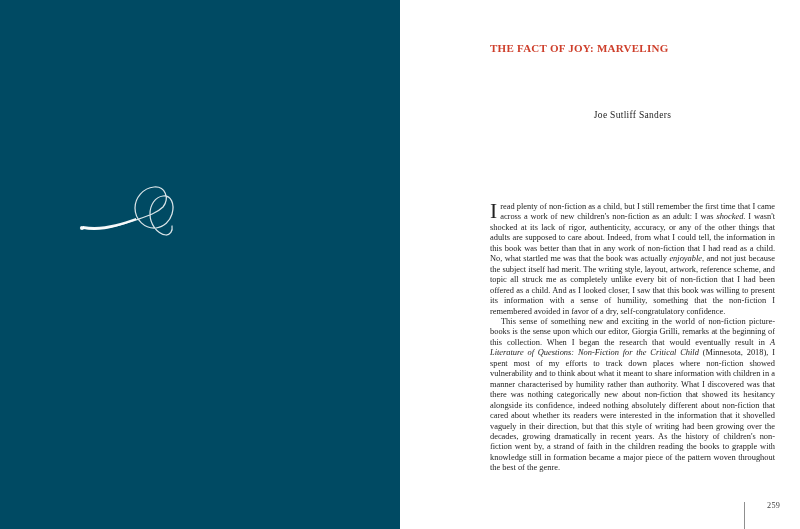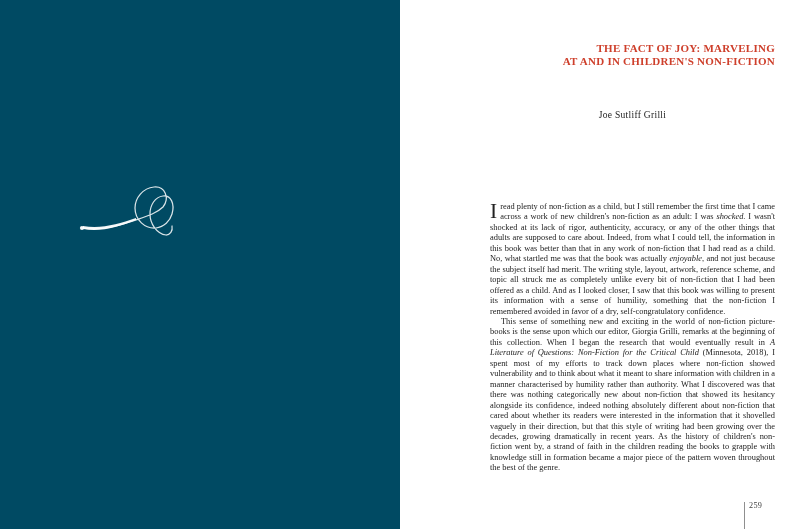--- a/index.html
+++ b/index.html
@@ -17,21 +17,21 @@
   #flourish{
     position:absolute;left:60px;top:172px;width:130px;height:68px;
   }
   
   #right-page{
     position:absolute;left:400px;top:0;width:400px;height:529px;
     background:#ffffff;
   }
   .title-block{
     position:absolute;left:90px;top:42px;width:285px;
-    text-align:right;
+    text-align:left;
     color:#CE3F2B;
     font-weight:bold;
     font-size:11px;
     line-height:13px;
     letter-spacing:0.25px;
   }
   .author{
     position:absolute;left:90px;top:110px;width:285px;
     text-align:center;
     color:#1c1c1c;
@@ -55,21 +55,21 @@
     color:#222222;
   }
   .pagenum-block{
     position:absolute;left:344px;top:501px;height:28px;
   }
   .pagenum-rule{
     position:absolute;left:0;top:1px;width:1px;height:27px;
     background:#8f8f8f;
   }
   .pagenum{
-    position:absolute;left:5px;top:0;
+    position:absolute;left:23px;top:0;
     font-size:8.2px;color:#3f3f3f;letter-spacing:0.3px;
     white-space:nowrap;
   }
 </style>
 </head>
 <body>
 
 <div id="spread">
 
   <div id="left-page">
@@ -87,24 +87,23 @@
                C 90,52 97,62 106,63
                C 110,63 113,59 112,54" fill="none" stroke="#ffffff" stroke-width="1.25" stroke-linecap="round" opacity="0.85"></path>
       <path d="M 23,57 C 42,60 58,55 76,48 L 76,46 C 58,52 42,57 23,54 Z" fill="#ffffff" opacity="0.95"></path>
     </svg>
   </div>
 
   <div id="right-page">
 
     <div class="title-block">
       <div>THE FACT OF JOY: MARVELING</div>
-      <div>AT AND IN CHILDREN'S NON-FICTION</div>
     </div>
 
-    <div class="author">Joe Sutliff Grilli</div>
+    <div class="author">Joe Sutliff Sanders</div>
 
     <div class="article">
         <p class="body-para first"><span class="dropcap">I</span><span>read plenty of non-fiction as a child, but I still remember the first time that I came across a work of new children's non-fiction as an adult: I was </span><i>shocked</i><span>. I wasn't shocked at its lack of rigor, authenticity, accuracy, or any of the other things that adults are supposed to care about. Indeed, from what I could tell, the information in this book was better than that in any work of non-fiction that I had read as a child. No, what startled me was that the book was actually </span><i>enjoyable</i><span>, and not just because the subject itself had merit. The writing style, layout, artwork, reference scheme, and topic all struck me as completely unlike every bit of non-fiction that I had been offered as a child. And as I looked closer, I saw that this book was willing to present its information with a sense of humility, something that the non-fiction I remembered avoided in favor of a dry, self-congratulatory confidence.</span></p>
         <p class="body-para"><span>This sense of something new and exciting in the world of non-fiction picture-books is the sense upon which our editor, Giorgia Grilli, remarks at the beginning of this collection. When I began the research that would eventually result in </span><i>A Literature of Questions: Non-Fiction for the Critical Child</i><span> (Minnesota, 2018), I spent most of my efforts to track down places where non-fiction showed vulnerability and to think about what it meant to share information with children in a manner characterised by humility rather than authority. What I discovered was that there was nothing categorically new about non-fiction that showed its hesitancy alongside its confidence, indeed nothing absolutely different about non-fiction that cared about whether its readers were interested in the information that it shovelled vaguely in their direction, but that this style of writing had been growing over the decades, growing dramatically in recent years. As the history of children's non-fiction went by, a strand of faith in the children reading the books to grapple with knowledge still in formation became a major piece of the pattern woven throughout the best of the genre.</span></p>
       </div>
 
     <div class="pagenum-block">
       <div class="pagenum-rule"></div>
       <div class="pagenum">259</div>
     </div>

